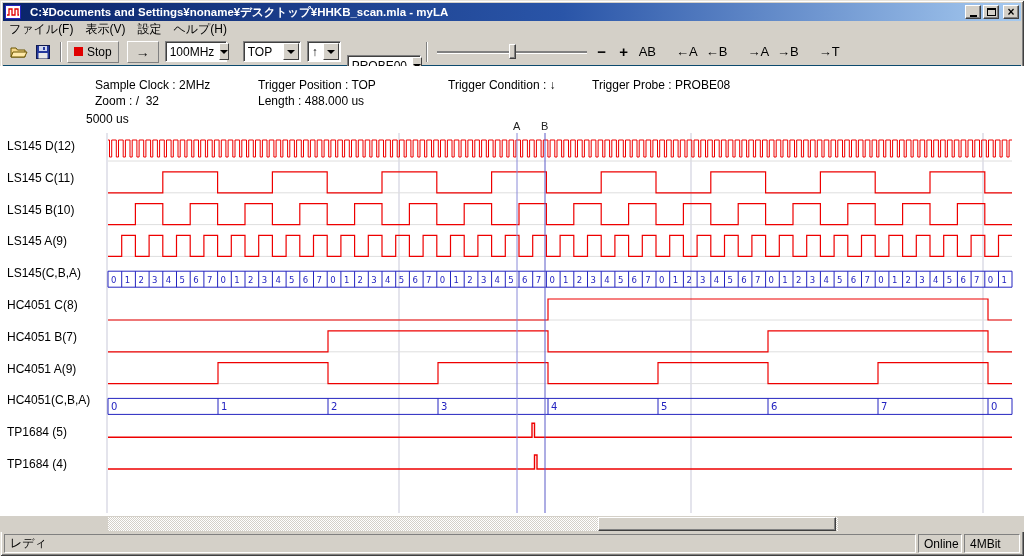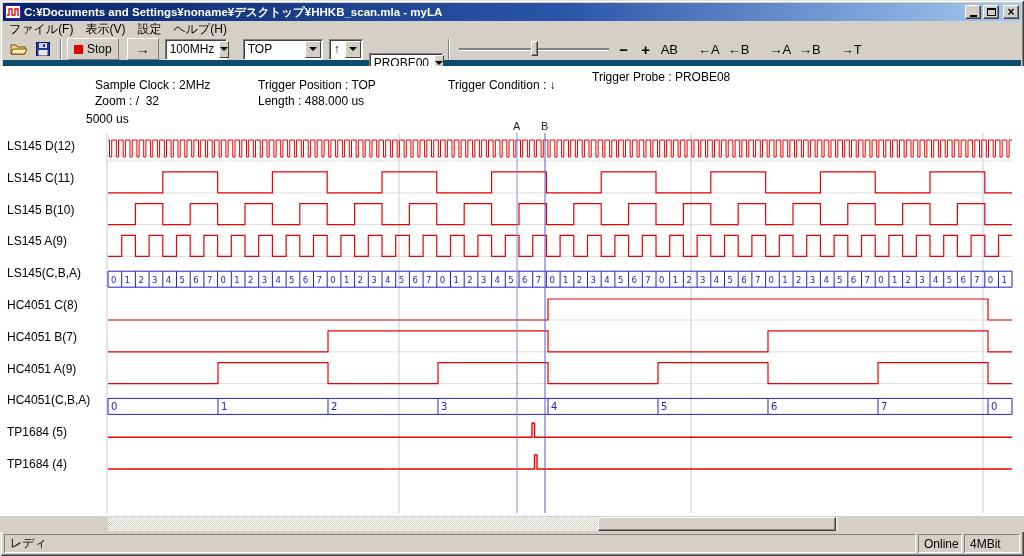--- a/index.html
+++ b/index.html
@@ -7,50 +7,50 @@
   body { font-family:"Liberation Sans","DejaVu Sans",sans-serif; font-size:12px; color:#000; }
 
   .window { position:relative; width:1024px; height:556px; background:#d4d0c8; overflow:hidden;
     box-shadow: inset 1px 1px 0 #e8e4dc, inset -1px -1px 0 #404040, inset 2px 2px 0 #fff, inset -2px -2px 0 #808080; }
 
   
   .titlebar { position:absolute; left:3px; top:3px; right:3px; height:18px;
     background:linear-gradient(90deg,#0a246a 0%,#2a55a8 55%,#a6caf0 100%);
     display:flex; align-items:center; padding:0 2px; }
   .app-icon { width:16px; height:14px; margin-right:3px; display:inline-block; }
-  .title-text { color:#fff; font-size:11.5px; font-weight:bold; white-space:nowrap; overflow:hidden; flex:1; }
+  .title-text { color:#fff; font-size:11.5px; font-weight:bold; white-space:nowrap; overflow:hidden; flex:1;margin-left:6px; }
   .win-btns { display:flex; align-items:center; gap:2px; }
   .wbtn { width:16px; height:14px; background:#d4d0c8; border:1px solid; border-color:#fff #404040 #404040 #fff;
     box-shadow: inset -1px -1px 0 #808080; display:flex; align-items:center; justify-content:center; cursor:default; }
   .wbtn.close { margin-left:2px; }
   .glyph-min { width:7px; height:2px; background:#000; margin-top:7px; }
   .glyph-max { width:9px; height:8px; border:1px solid #000; border-top:2px solid #000; }
   .glyph-close { font-size:12px; font-weight:bold; line-height:11px; }
 
   
   .menubar { position:absolute; left:3px; top:21px; right:3px; height:17px; display:flex; align-items:center; }
   .menu-item { padding:1px 6px; white-space:nowrap; }
 
   
   .toolbar { position:absolute; left:3px; top:38px; right:3px; height:28px; display:flex; align-items:center;
-    padding-left:4px; border-bottom:6px solid #0c4a6e; box-shadow:0 1px 0 #fff; }
+    padding-left:4px; border-bottom:1px solid #0c4a6e; box-shadow:0 1px 0 #fff; }
   .tb-sep { width:2px; height:20px; border-left:1px solid #808080; border-right:1px solid #fff; margin:0 5px; }
   .tb-icon { width:24px; height:22px; background:#d4d0c8; border:1px solid #d4d0c8; display:flex; align-items:center; justify-content:center; }
   .tb-btn { height:22px; background:#d4d0c8; border:1px solid; border-color:#fff #808080 #808080 #fff;
     display:flex; align-items:center; gap:4px; padding:0 6px; font-size:12px; font-family:inherit; }
   .stop-square { width:9px; height:9px; background:#e00000; display:inline-block; }
   .run-arrow { font-size:14px; font-weight:bold; color:#111; }
   .tb-btn.run { margin-left:8px; padding:0 8px; }
   .combo { display:flex; align-items:center; height:21px; background:#fff; margin-left:6px;
     border:1px solid; border-color:#808080 #fff #fff #808080; box-shadow: inset 1px 1px 0 #404040; }
   .combo-value { padding:0 4px; font-size:12px; white-space:nowrap; flex:1; }
   .combo-arrow { width:16px; height:17px; margin:1px; background:#d4d0c8; border:1px solid; border-color:#fff #404040 #404040 #fff;
     display:flex; align-items:center; justify-content:center; }
   .combo-arrow::after { content:""; width:0; height:0; border:4px solid transparent; border-top:4px solid #000; margin-top:4px; }
-  .combo.w-clock{ width:62px; } .combo.w-pos{ width:80px;margin-left:16px; } .combo.w-edge{ width:34px; } .combo.w-probe{ width:74px;margin-top:28px; }
+  .combo.w-clock{ width:62px; } .combo.w-pos{ width:58px;margin-left:16px; } .combo.w-edge{ width:34px; } .combo.w-probe{ width:74px;margin-top:28px; }
   .slider { position:relative; width:150px; height:20px; margin:0 4px; }
   .slider-track { position:absolute; left:0; right:0; top:9px; height:2px; background:#808080; box-shadow:0 1px 0 #fff; }
   .slider-thumb { position:absolute; left:72px; top:2px; width:7px; height:15px; background:#d4d0c8;
     border:1px solid; border-color:#fff #404040 #404040 #fff; box-shadow:inset -1px -1px 0 #808080; }
   .tb-flat { height:22px; min-width:22px; background:#d4d0c8; border:1px solid #d4d0c8; font-size:13px;
     font-family:inherit; padding:0 3px; }
   .tb-flat.big { font-size:15px; font-weight:bold; }
   .gap { margin-left:12px; }
 
   
@@ -161,21 +161,21 @@
     <button class="tb-flat">←B</button>
     <button class="tb-flat gap">→A</button>
     <button class="tb-flat">→B</button>
     <button class="tb-flat gap">→T</button>
   </div>
 
   <div class="workspace">
     <span class="info" style="left:95px;  top:12px">Sample Clock : 2MHz</span>
     <span class="info" style="left:258px; top:12px">Trigger Position : TOP</span>
     <span class="info" style="left:448px; top:12px">Trigger Condition : ↓</span>
-    <span class="info" style="left:592px; top:4px">Trigger Probe : PROBE08</span>
+    <span class="info" style="left:592px; top:12px">Trigger Probe : PROBE08</span>
     <span class="info" style="left:95px;  top:28px">Zoom : /  32</span>
     <span class="info" style="left:258px; top:28px">Length : 488.000 us</span>
     <span class="info" style="left:86px;  top:46px">5000 us</span>
 
     <div id="channel-labels">
         <div class="ch-label" style="top: 73px;">LS145 D(12)</div>
         <div class="ch-label" style="top: 104.8px;">LS145 C(11)</div>
         <div class="ch-label" style="top: 136.6px;">LS145 B(10)</div>
         <div class="ch-label" style="top: 168.4px;">LS145 A(9)</div>
         <div class="ch-label" style="top: 200.2px;">LS145(C,B,A)</div>

